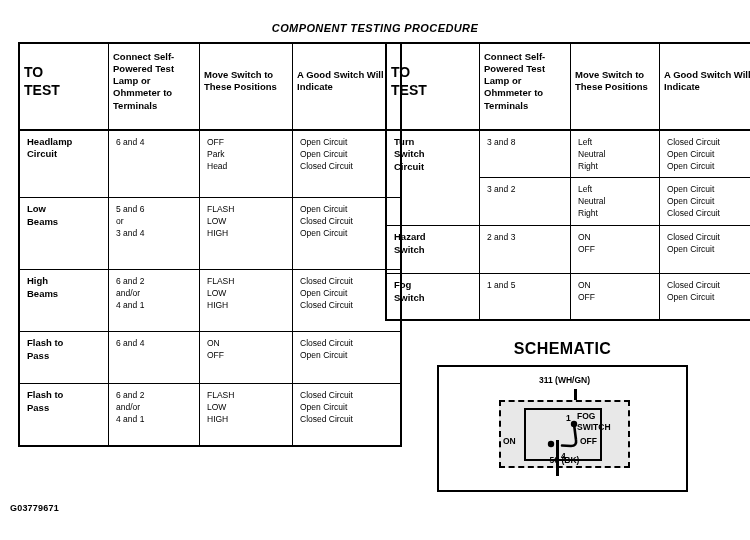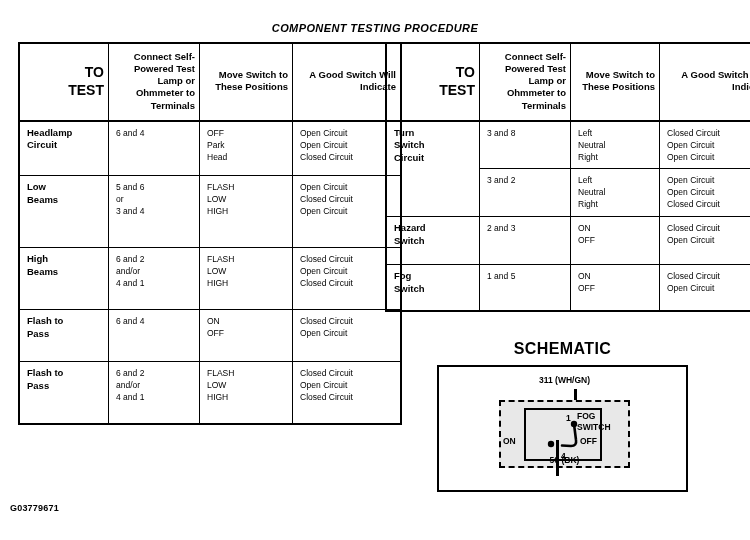--- a/index.html
+++ b/index.html
@@ -40,26 +40,26 @@
   #right-table { left: 385px; top: 42px; width: 350px; }
 
   .test-table th,
   .test-table td {
     border: 1.5px solid #000;
     vertical-align: top;
     padding: 5px 6px 5px 7px;
   }
   .test-table thead th {
     border-bottom: 2.5px solid #000;
-    text-align: right;
+    text-align: left;
     vertical-align: middle;
     font-size: 9.5px;
     font-weight: bold;
     line-height: 1.28;
-    padding: 7px 4px 8px 4px;
+    padding: 7px 4px 17px 4px;
   }
   .test-table thead th.col-totest {
     font-size: 14px;
     line-height: 1.3;
   }
 
   td.cell-totest {
     font-size: 9.5px;
     font-weight: bold;
     line-height: 1.32;
@@ -206,21 +206,21 @@
       <th class="col-totest">
         <span>TO</span><br>
         <span>TEST</span>
       </th>
       <th class="col-terminals">Connect Self-Powered Test Lamp or Ohmmeter to Terminals</th>
       <th class="col-positions">Move Switch to These Positions</th>
       <th class="col-indicate">A Good Switch Will Indicate</th>
     </tr>
   </thead>
   <tbody>
-      <tr style="height: 55px;">
+      <tr style="height: 68px;">
         <td class="cell-totest">
           <span class="cell-line">Headlamp</span>
           <span class="cell-line">Circuit</span>
         </td>
         <td class="cell-terminals">
           <span class="cell-line">6 and 4</span>
         </td>
         <td class="cell-positions">
           <span class="cell-line">OFF</span>
           <span class="cell-line">Park</span>

